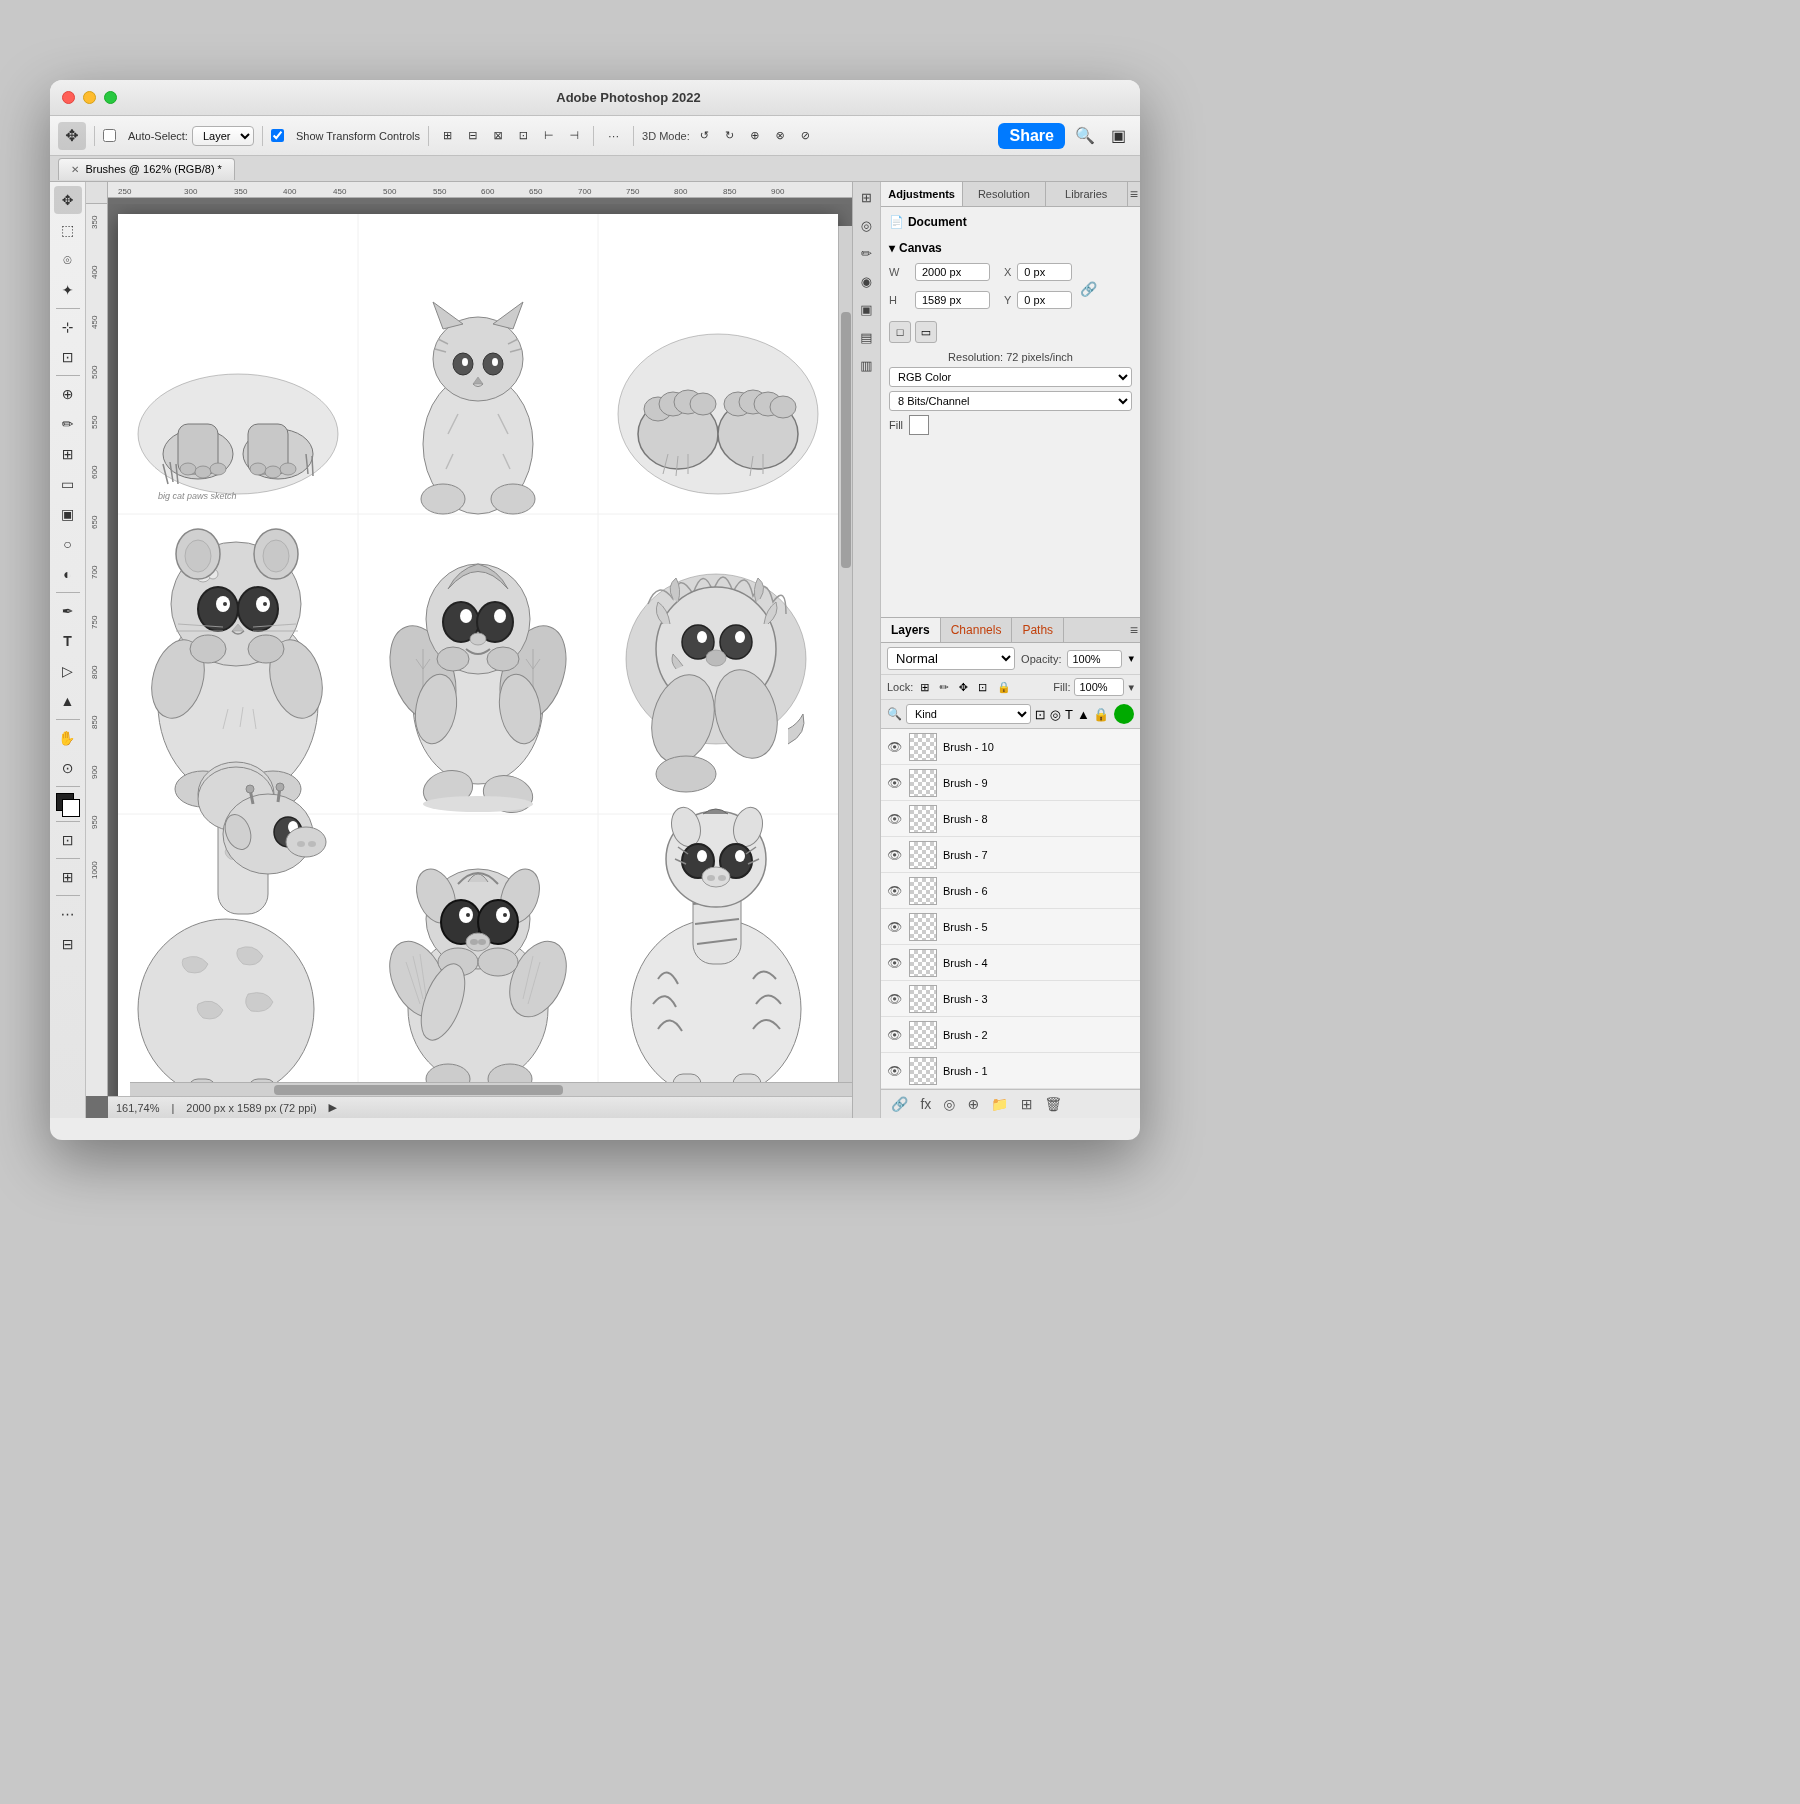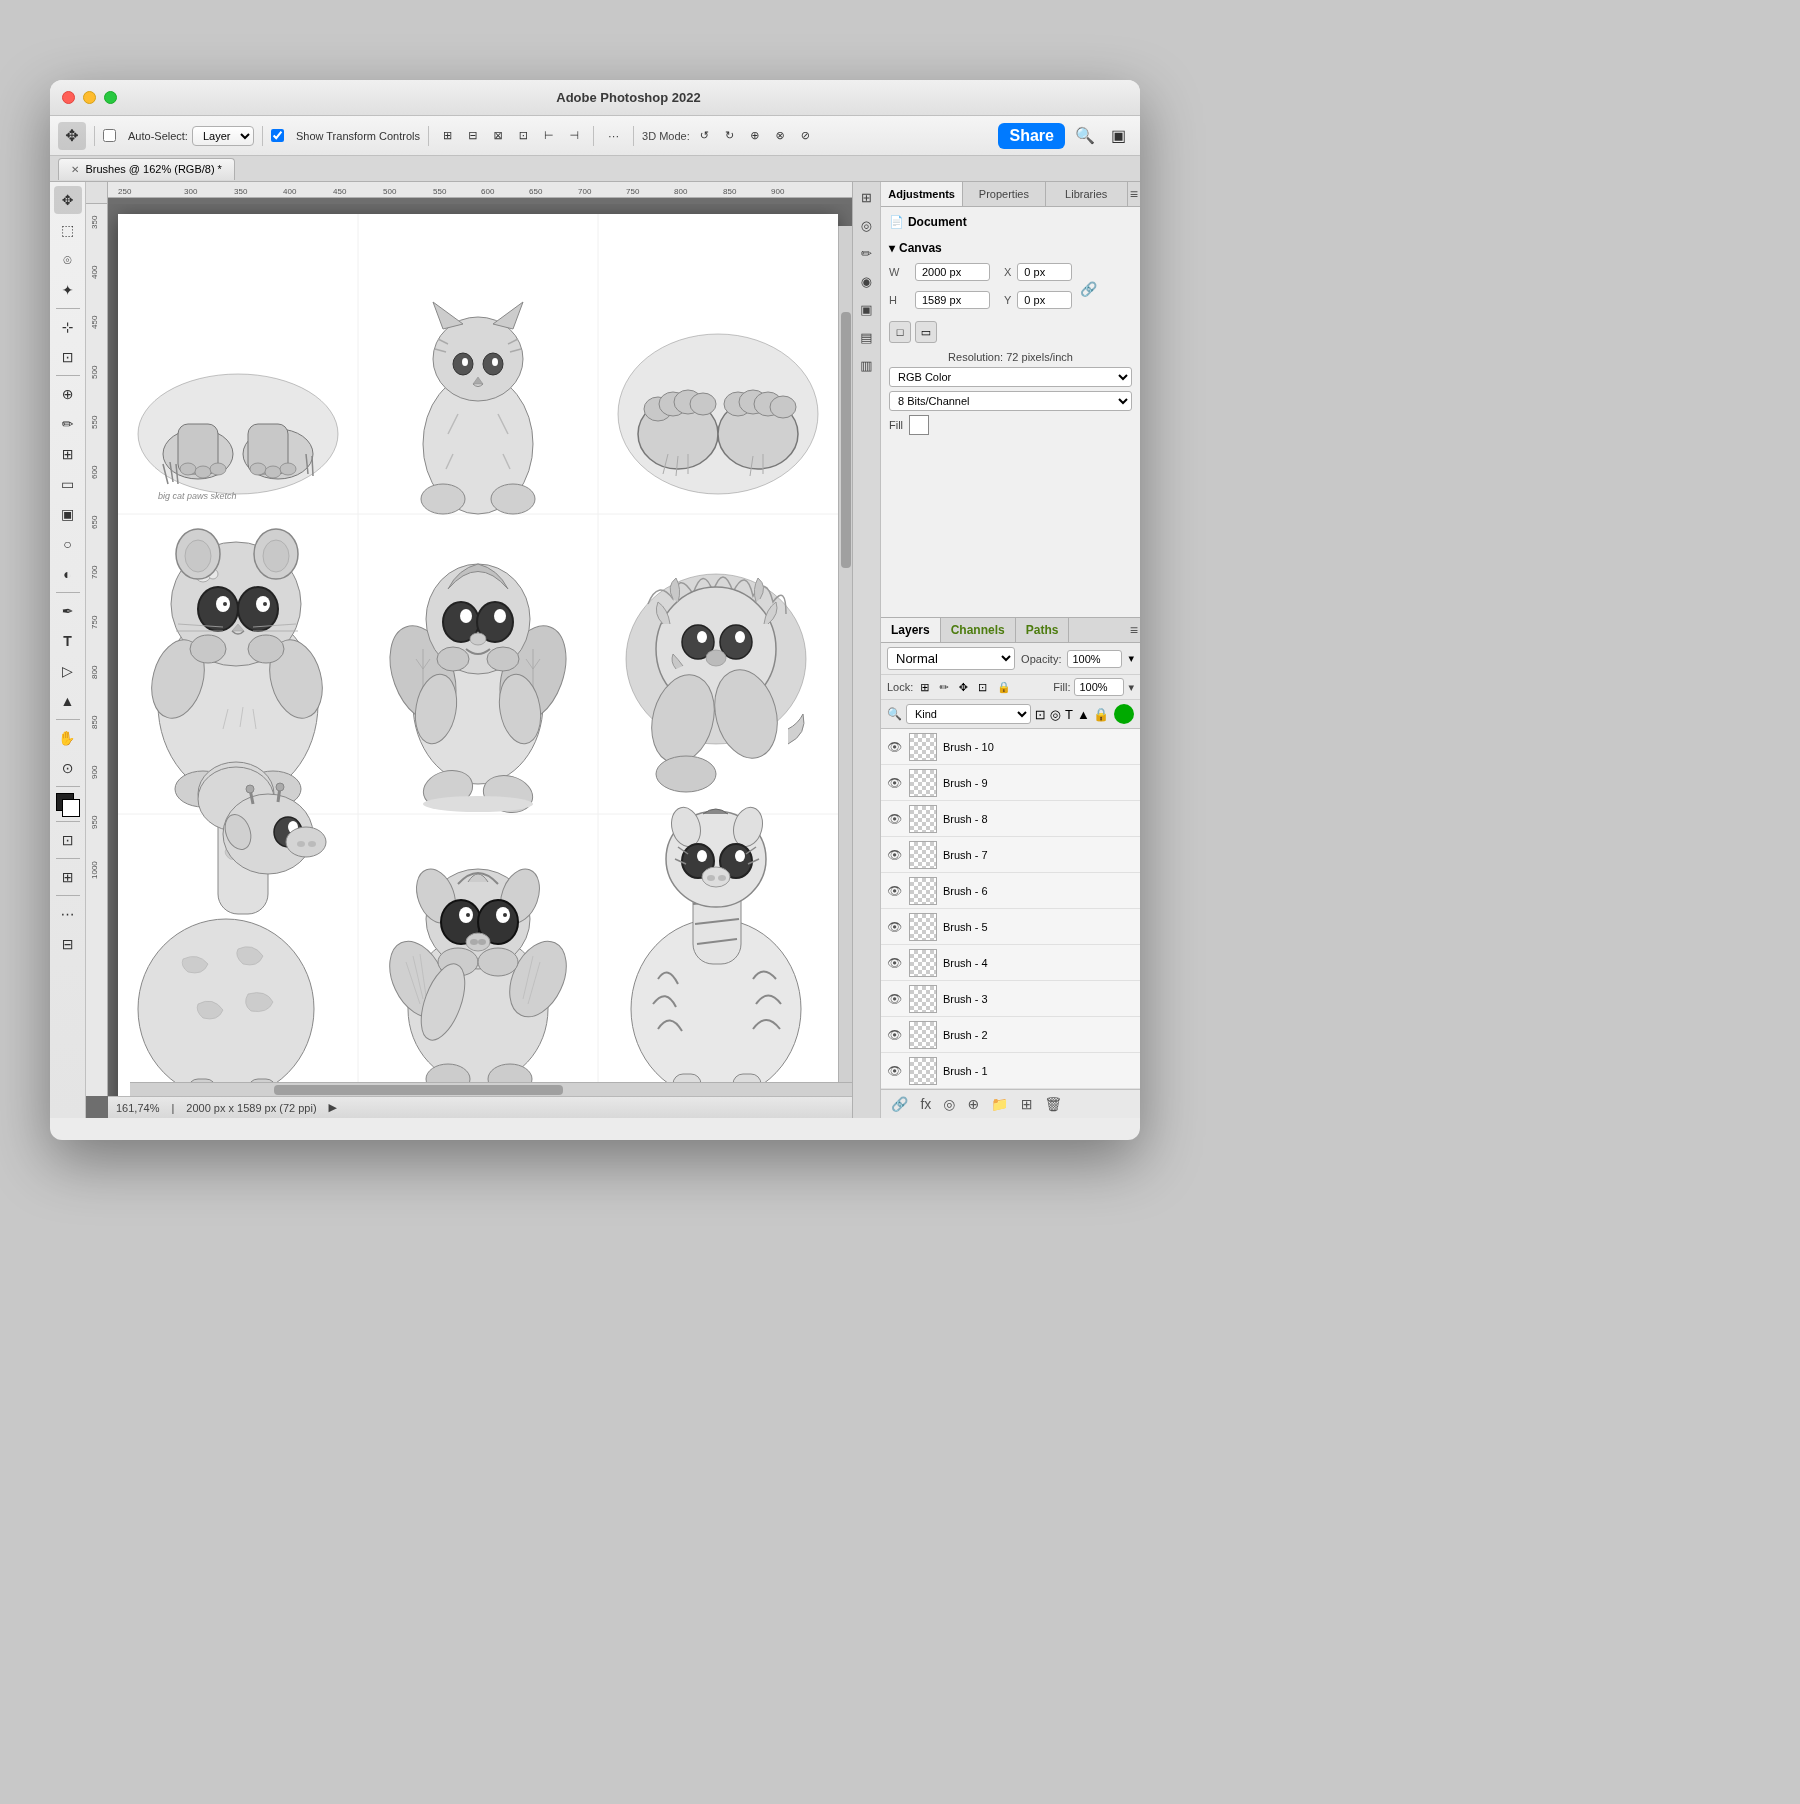--- a/index.html
+++ b/index.html
@@ -378,23 +378,22 @@
       display: flex;
       background: #d8d8d8;
       border-bottom: 1px solid #b0b0b0;
       border-top: 1px solid #b0b0b0;
     }
 
     .layers-tab {
       padding: 5px 10px;
       font-size: 12px;
       cursor: pointer;
-      color: #4d7c0f;
+      color: #c2410c;
       border-right: 1px solid #b0b0b0;
-      font-weight: bold;
     }
     .layers-tab.active {
       background: #f0f0f0;
       font-weight: 600;
       color: #000;
     }
 
     .layers-toolbar {
       background: #e8e8e8;
       padding: 4px 6px;
@@ -1151,21 +1150,21 @@
       <button class="side-icon-btn" title="Color">◉</button>
       <button class="side-icon-btn" title="Swatches">▣</button>
       <button class="side-icon-btn" title="Gradients">▤</button>
       <button class="side-icon-btn" title="Patterns">▥</button>
     </div>
 
     <div class="right-panel">
 
       <div class="panel-tabs">
         <div class="panel-tab active">Adjustments</div>
-        <div class="panel-tab">Properties</div>
+        <div class="panel-tab">Resolution</div>
         <div class="panel-tab">Libraries</div>
         <button class="panel-menu-btn">≡</button>
       </div>
 
       <div class="panel-content" style="height:420px; overflow-y:auto;">
 
         <div class="prop-section">
           <div class="prop-section-header">
             <span>📄</span>
             <span>Document</span>

